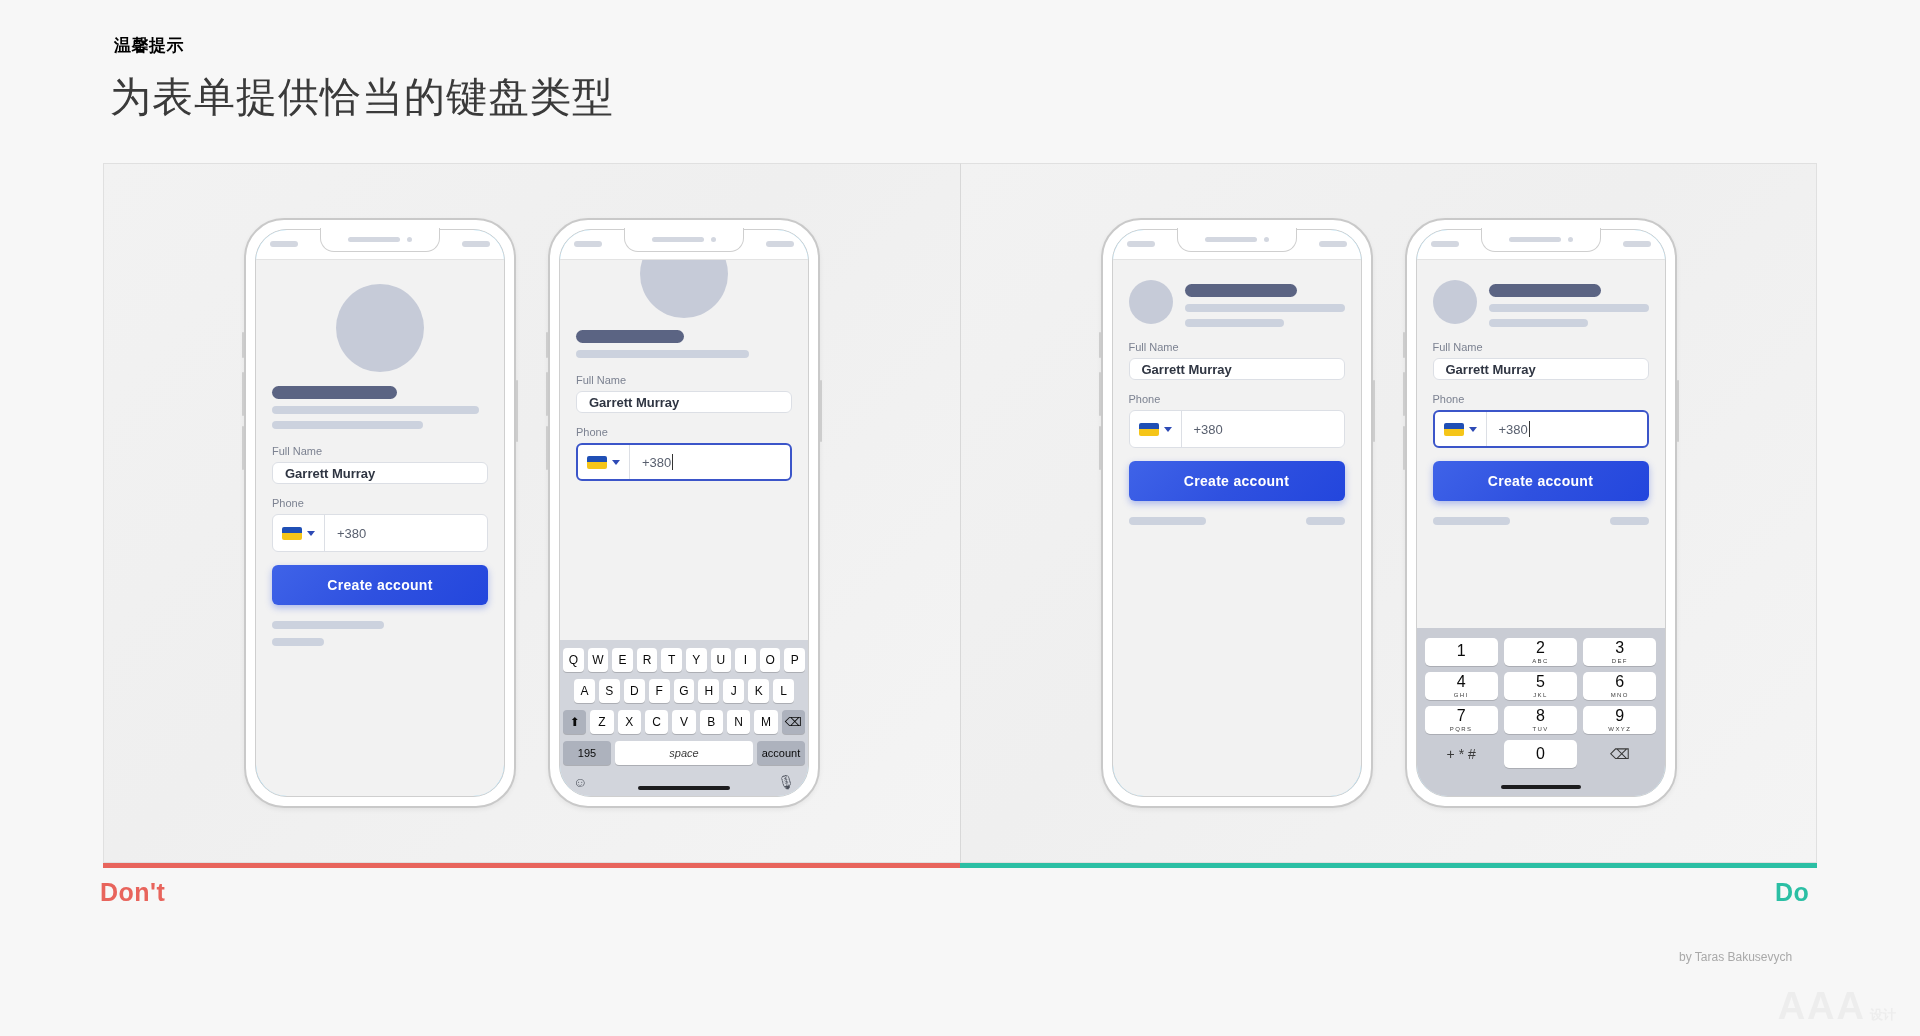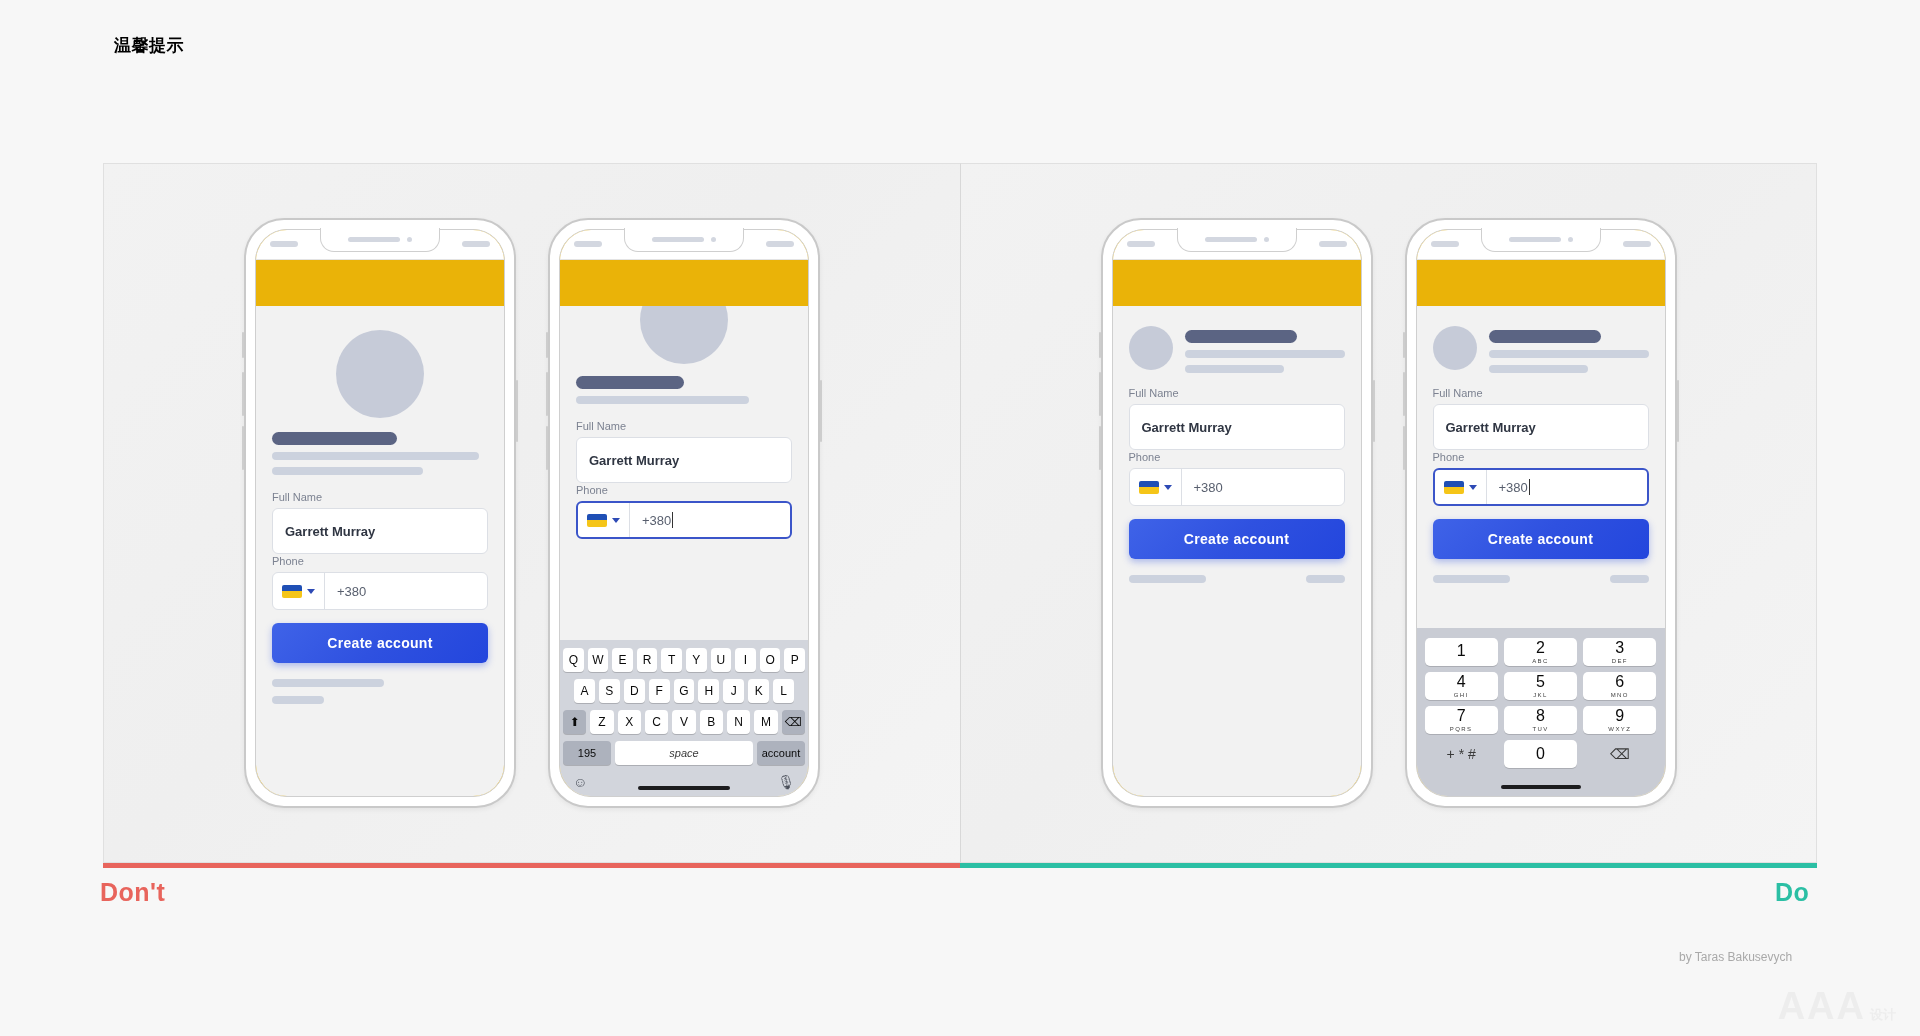--- a/index.html
+++ b/index.html
@@ -64,21 +64,21 @@
   .phone {
     position: relative; width: 272px; height: 590px;
     border: 2px solid #c9c9c9; border-radius: 40px;
     background: #ffffff;
     box-shadow: 0 2px 5px rgba(0,0,0,.06);
     flex: 0 0 auto;
   }
   .phone .inner {
     position: absolute; left: 9px; top: 9px; right: 9px; bottom: 9px;
     border: 1px solid #cfcfcf; border-radius: 32px; overflow: hidden;
-    background: #eab308; display: flex; flex-direction: column; gap: 46px;
+    background: #7dd3fc; display: flex; flex-direction: column;
   }
   .notch {
     position: absolute; left: 50%; transform: translateX(-50%); top: 8px;
     width: 120px; height: 24px; background: #ffffff;
     border: 1px solid #cfcfcf; border-top: none;
     border-radius: 0 0 14px 14px; z-index: 5;
     display: flex; align-items: center; justify-content: center; gap: 7px;
   }
   .speaker { width: 52px; height: 5px; border-radius: 3px; background:#d3d7e0; }
   .camera  { width: 5px;  height: 5px; border-radius: 50%; background:#d3d7e0; }
@@ -103,23 +103,23 @@
   .bar-light{ height: 8px;  border-radius: 4px; background:#ccd2de; }
   .stack-v { display:flex; flex-direction:column; gap:7px; margin-bottom: 16px; }
 
   .profile-row { display:flex; align-items:flex-start; gap:12px; margin: 6px 0 14px 0; }
   .avatar-sm { width: 44px; height:44px; border-radius:50%; background:#c6cbd8; flex:0 0 auto; }
   .profile-lines { flex:1 1 auto; display:flex; flex-direction:column; gap:7px; padding-top:4px; }
 
   
   .f-label { font-size: 11px; color:#7c8291; margin-bottom: 5px; }
   .f-input {
-    height: 46px; background:#fff; border:1px solid #dcdfe5; border-radius:6px;
+    height: 22px; background:#fff; border:1px solid #dcdfe5; border-radius:6px;
     display:flex; align-items:center; padding: 0 12px;
-    font-size: 13px; font-weight: bold; color:#2f3542; margin-bottom: 1px;
+    font-size: 13px; font-weight: bold; color:#2f3542; margin-bottom: 13px;
   }
   .phone-group {
     height: 38px; background:#fff; border:1px solid #dcdfe5; border-radius:6px;
     display:flex; align-items:stretch; margin-bottom: 13px; overflow:hidden;
   }
   .phone-group.focused { border:2px solid #3b55c9; }
   .cc {
     width: 52px; display:flex; align-items:center; justify-content:center; gap:5px;
     border-right:1px solid #dcdfe5;
   }
@@ -172,20 +172,21 @@
   .np-key .sub { font-size:6px; letter-spacing:1.4px; color:#3c3c3c; margin-top:2px; }
   .np-key.blank { background:transparent; box-shadow:none; font-size:14px; color:#3a3a3a; }
   .np-home { position:absolute; left:50%; transform:translateX(-50%); bottom:7px; width:80px; height:4px; border-radius:2px; background:#1c1c1e; }
 </style>
 </head>
 <body>
 
 <div class="page">
 
   <div class="kicker">温馨提示</div>
+  <div class="headline">为表单提供恰当的键盘类型</div>
 
   <div class="board">
 
     <div class="panel left">
 
       <div class="phone" style="margin-right:16px;">
         <div class="side-btn sb1"></div>
         <div class="side-btn sb2"></div>
         <div class="side-btn sb3"></div>
         <div class="sb-r"></div>

